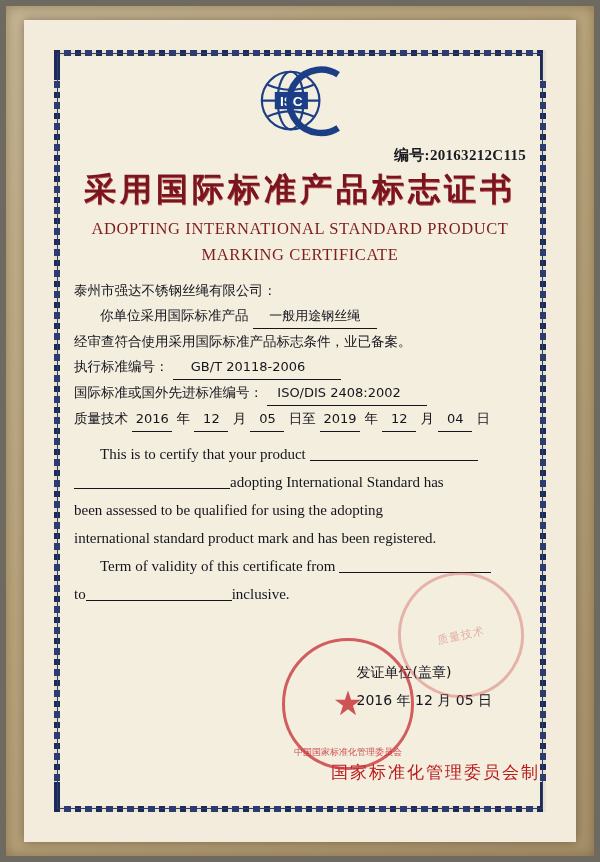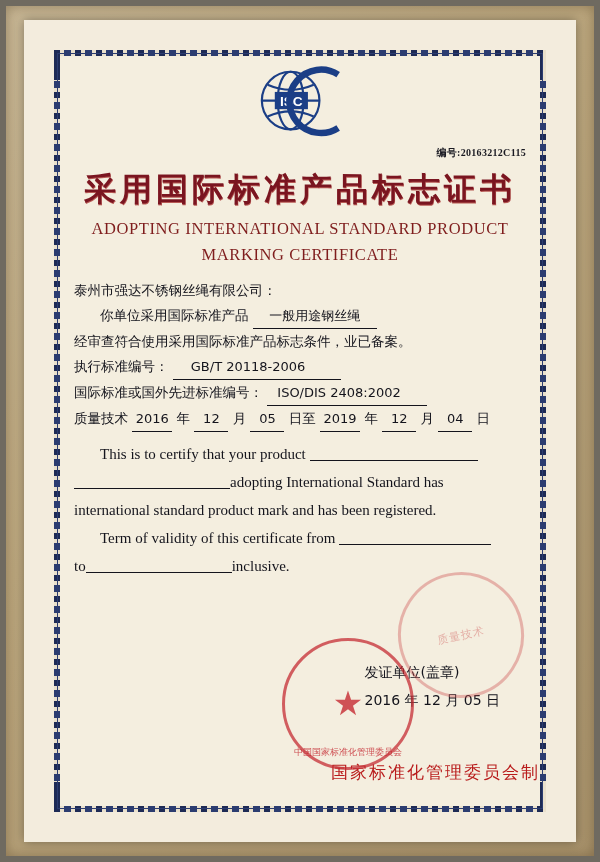--- a/index.html
+++ b/index.html
@@ -101,21 +101,21 @@
     width: 108px;
     height: 72px;
   }
 
   
   .cert-no {
     position: absolute;
     right: 14px;
     top: 90px;
     font-family: "Liberation Serif", serif;
-    font-size: 10px;
+    font-size: 15px;
     font-weight: bold;
     color: #1a1a22;
     letter-spacing: 0.3px;
   }
 
   
   .title-cn {
     position: absolute;
     left: 0; right: 0;
     top: 112px;
@@ -187,21 +187,21 @@
     vertical-align: -2px;
   }
   .b1 { width: 168px; }
   .b2 { width: 156px; }
   .b3 { width: 152px; }
   .b4 { width: 146px; }
 
   
   .issuer {
     position: absolute;
-    right: 40px;
+    right: 48px;
     bottom: 92px;
     text-align: left;
     font-family: "DejaVu Sans", sans-serif;
     font-size: 14px;
     line-height: 28px;
     color: #14141c;
   }
   .footer-cn {
     position: absolute;
     left: 0; right: 0;
@@ -338,20 +338,21 @@
           </div>
 
           <div class="en-body">
             <p class="en-ind">
               <span>This is to certify that your product</span>
               <span class="blank b1"></span>
             </p>
             <p>
               <span class="blank b2"></span><span>adopting International Standard has</span>
             </p>
+            <p>been assessed to be qualified for using the adopting</p>
             <p>international standard product mark and has been registered.</p>
             <p class="en-ind">
               <span>Term of validity of this certificate from</span>
               <span class="blank b3"></span>
             </p>
             <p>
               <span>to</span><span class="blank b4"></span><span>inclusive.</span>
             </p>
           </div>
         </div>

